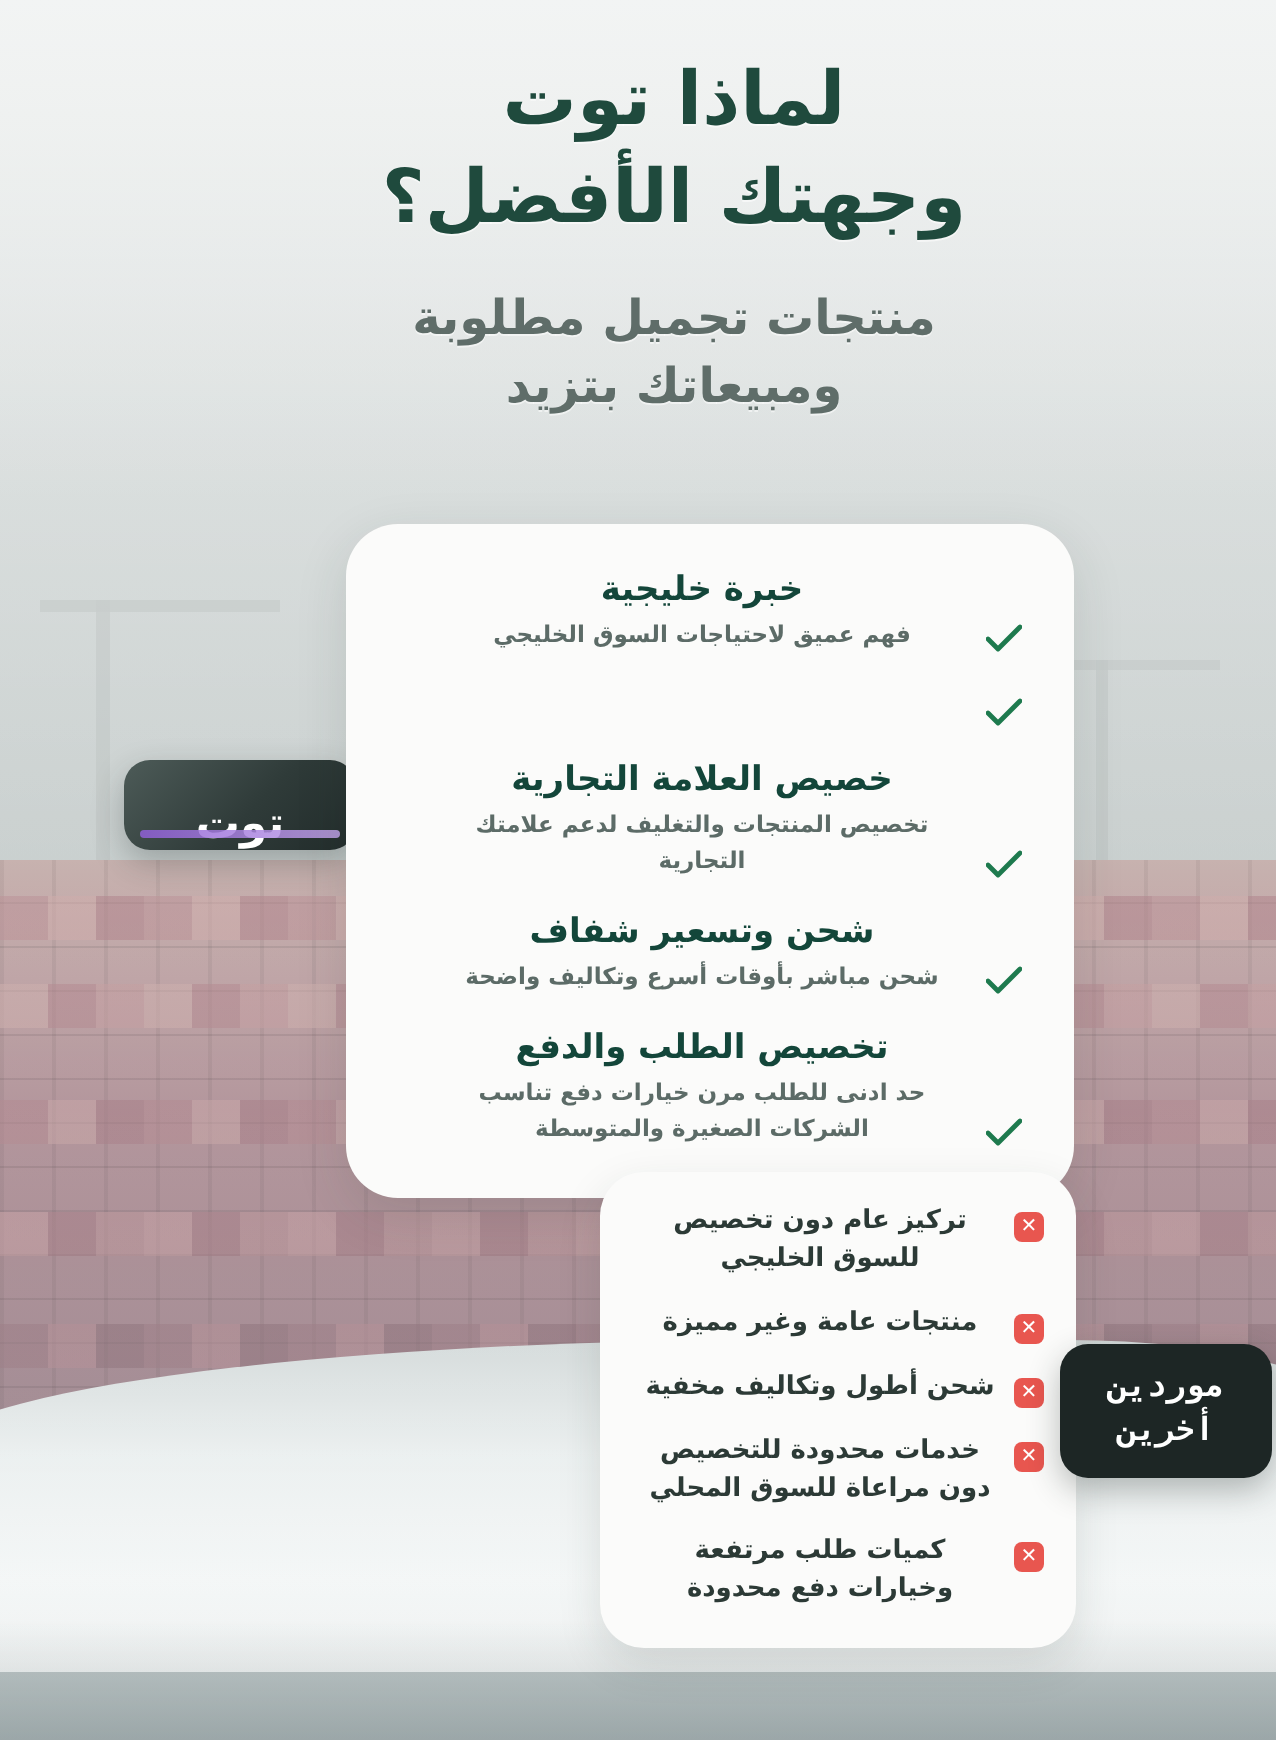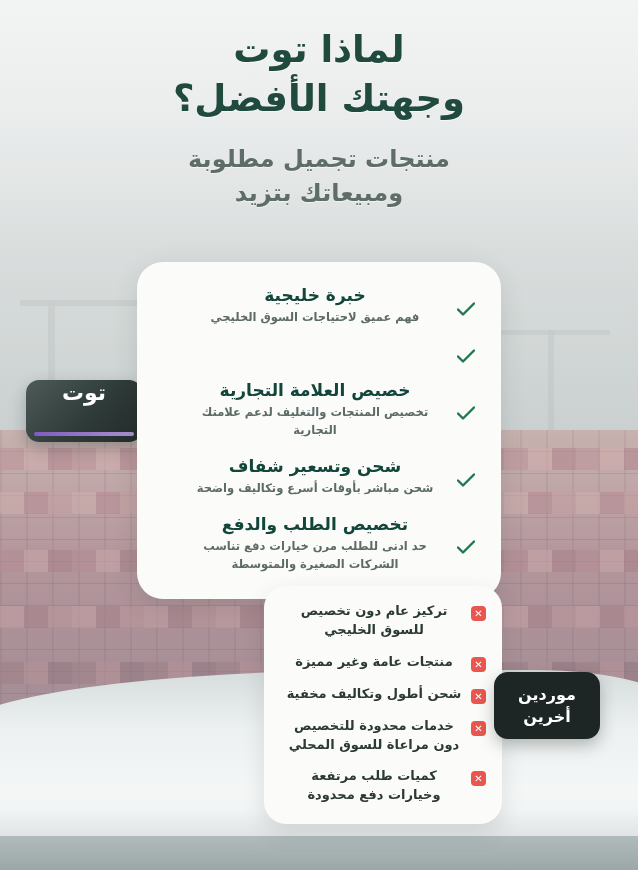--- a/index.html
+++ b/index.html
@@ -69,21 +69,21 @@
     left: 0; right: 0; bottom: 0; height: 34px;
     background: linear-gradient(180deg,#9aa7a8 0%, #7f8e90 100%);
     opacity: .9;
   }
   .bg-veil {
     position: absolute; inset: 0;
     background: linear-gradient(180deg, rgba(255,255,255,.55) 0%, rgba(255,255,255,.25) 28%, rgba(255,255,255,.10) 50%, rgba(255,255,255,.18) 100%);
   }
 
   
-  #content { position: relative; z-index: 5; }
+  #content { position: relative; z-index: 5; margin-left: 36px; }
 
   .title {
     text-align: center;
     color: #1f4a3d;
     font-weight: bold;
     font-size: 37px;
     line-height: 1.32;
     padding-top: 26px;
     letter-spacing: -.3px;
     text-shadow: 0 1px 0 rgba(255,255,255,.55);
@@ -104,21 +104,21 @@
     left: 137px;
     top: 262px;
     width: 364px;
     background: #fbfbfa;
     border-radius: 26px;
     box-shadow: 0 8px 26px rgba(40,55,50,.13);
     padding: 22px 26px 24px 26px;
   }
   .pro-item {
     display: flex;
-    align-items: center;
+    align-items: flex-end;
     gap: 8px;
     margin-bottom: 16px;
   }
   .pro-item:last-child { margin-bottom: 2px; }
   .check {
     flex: 0 0 auto;
     width: 18px;
     margin-top: 7px;
     color: #1e7a4e;
   }
@@ -137,26 +137,26 @@
     line-height: 1.5;
     margin-top: 3px;
   }
 
   
   .brand-chip {
     position: absolute;
     left: 26px;
     top: 380px;
     width: 116px;
-    height: 62px;
+    height: 45px;
     border-radius: 13px;
     background: linear-gradient(135deg,#4d5b58 0%, #2f3b39 55%, #222c2b 100%);
     box-shadow: 0 6px 16px rgba(30,40,38,.28);
     display: flex;
-    align-items: flex-start;
+    align-items: flex-end;
     justify-content: center;
     overflow: hidden;
   }
   .brand-chip::after {
     content: "";
     position: absolute;
     left: 8px; right: 8px; bottom: 6px;
     height: 4px;
     border-radius: 3px;
     background: linear-gradient(90deg,#8f5fd6,#c0a2e8);
@@ -214,20 +214,21 @@
   .others-chip {
     position: absolute;
     left: 494px;
     top: 672px;
     width: 106px;
     padding: 12px 8px;
     border-radius: 14px;
     background: #1d2625;
     box-shadow: 0 6px 16px rgba(30,40,38,.3);
     text-align: center;
+    font-family: Liberation Mono, monospace;
   }
   .others-chip-label {
     color: #ffffff;
     font-weight: bold;
     font-size: 16px;
     line-height: 1.35;
   }
 </style>
 </head>
 <body>

